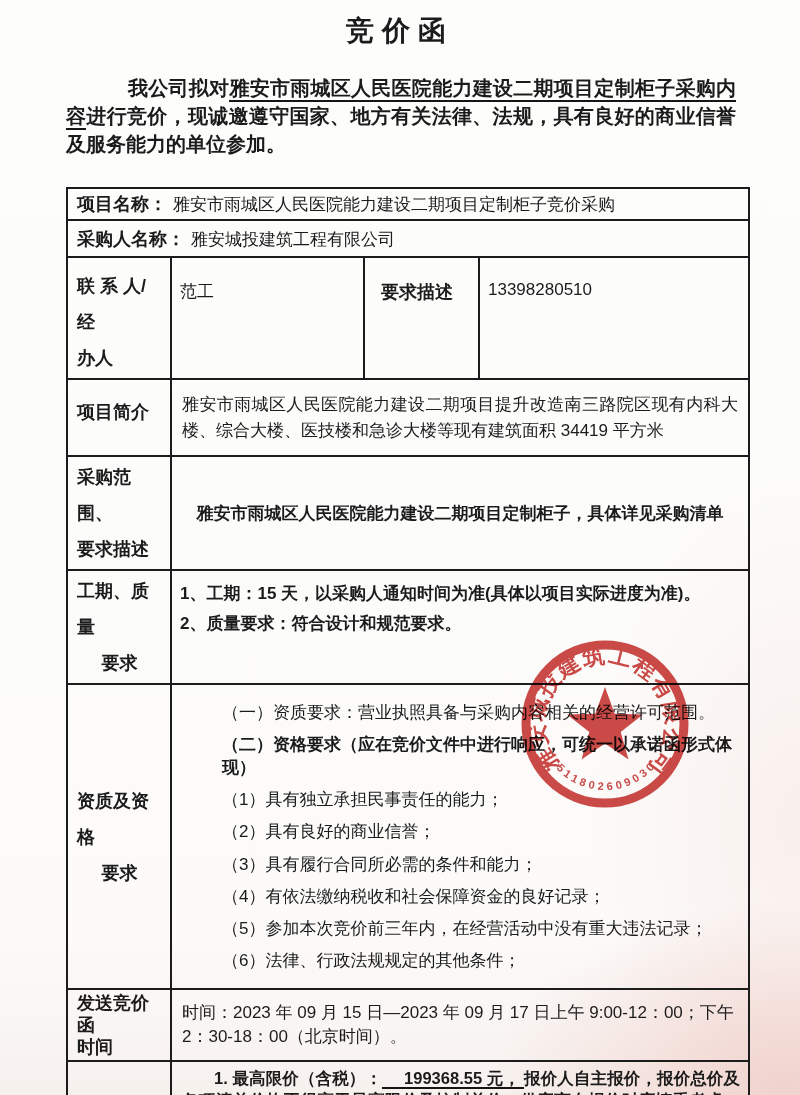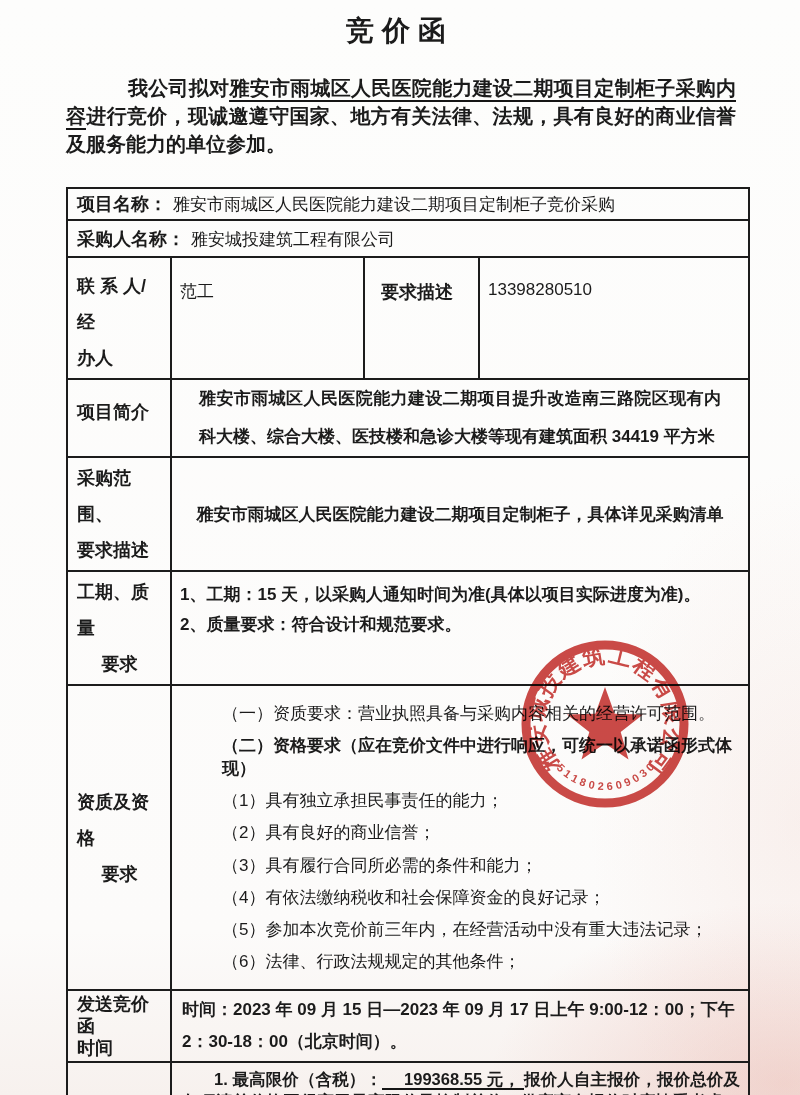--- a/index.html
+++ b/index.html
@@ -48,30 +48,30 @@
   .lbl2 { display:block; }
 
   .inline-row { font-size: 17px; padding-left: 9px; }
   .inline-row b { font-size: 18px; margin-right: 6px; }
 
   .cell-top { vertical-align: top; }
   .contact-lbl { line-height: 38px; padding-top: 10px; vertical-align: top; }
   .contact-val { vertical-align: top; padding-top: 22px; font-weight: 400; }
   .contact-method { vertical-align: top; padding-top: 22px; font-weight: 700; font-size: 18px; padding-left: 16px; }
 
-  .intro-cell { font-weight: 700; line-height: 38px; text-align: justify; padding: 0 27px; }
+  .intro-cell { font-weight: 400; line-height: 26px; text-align: justify; padding: 0 10px; }
   .scope-cell { text-align: center; font-weight: 700; }
   .sched-cell { vertical-align: top; padding-top: 8px; font-weight: 600; line-height: 30px; padding-left: 8px; }
 
   .qual-cell { padding: 0; }
   .qual-list { display: flex; flex-direction: column; justify-content: space-between; height: 301px; padding: 15px 6px 15px 50px; }
   .qual-item { font-weight: 400; }
   .qual-item.strong { font-weight: 700; }
 
-  .send-cell { font-weight: 700; line-height: 32px; padding-left: 10px; margin-left: 39px; }
+  .send-cell { font-weight: 400; line-height: 24px; padding-left: 10px; margin-left: 39px; }
 
   .quote-cell { vertical-align: top; padding: 5px 8px 0 10px; font-weight: 700; font-size: 16.5px; line-height: 22px; }
   .quote-cell p { text-indent: 32px; text-align: justify; }
   .quote-cell .u-amount { border-bottom: 2px solid #151515; padding: 0 4px 0 22px; }
 
   .seal {
     position: absolute;
     left: 449px;   
     top: 447px;    
     width: 180px;

